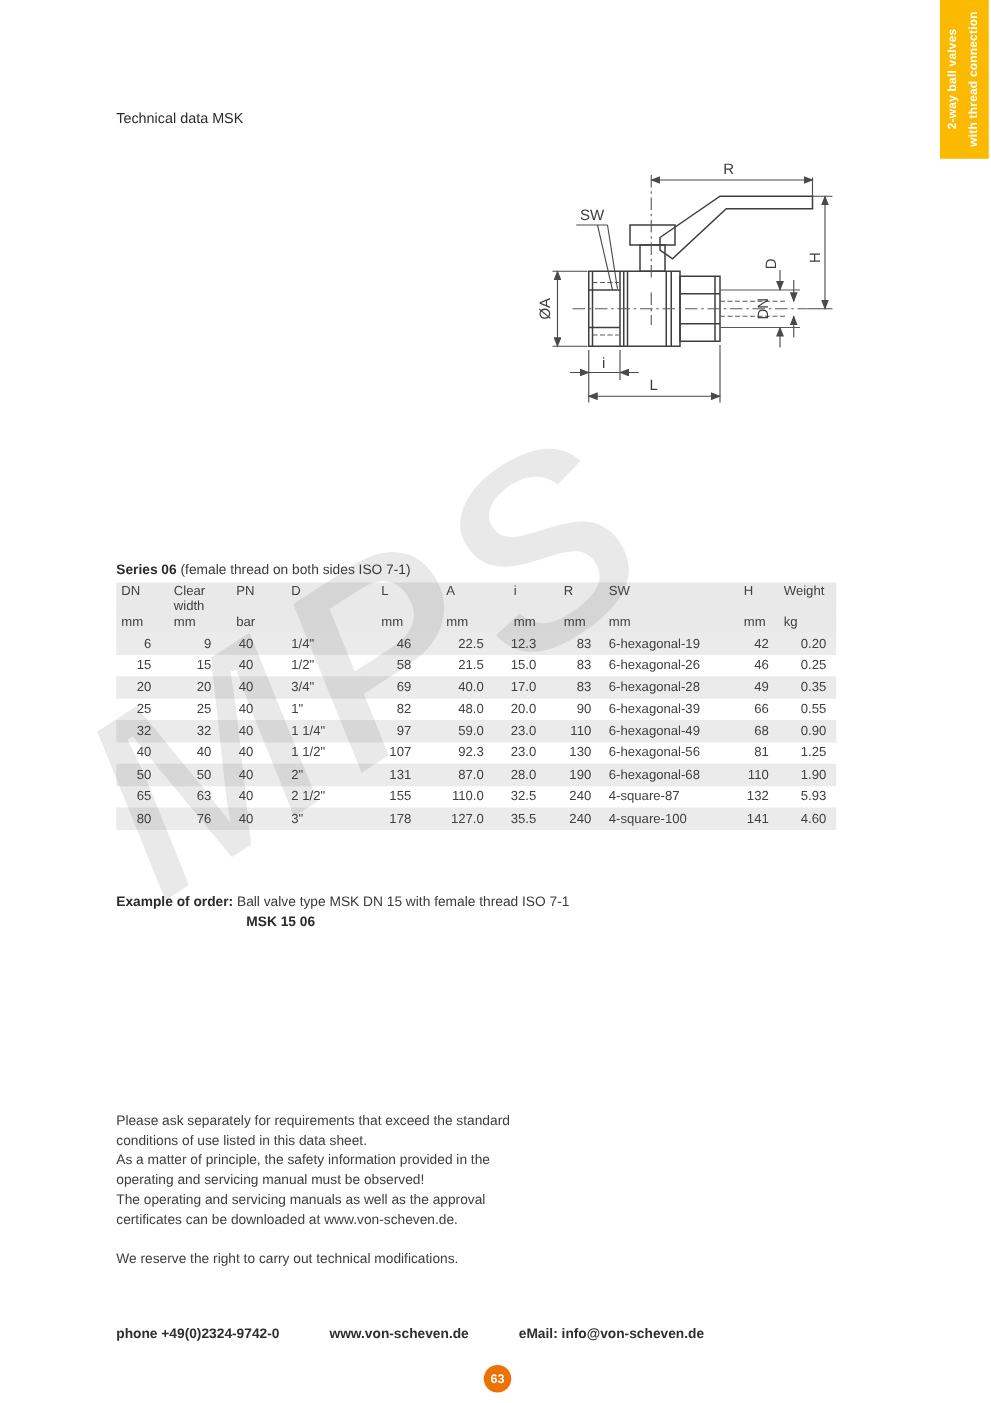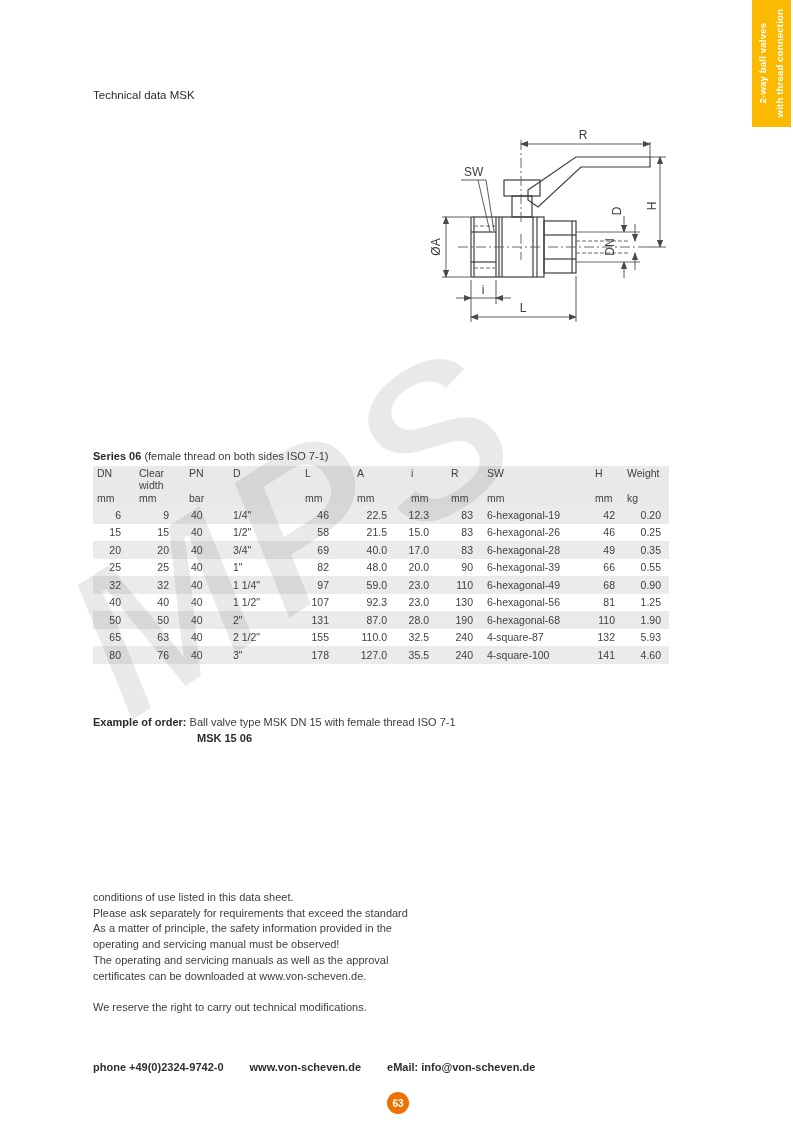--- a/index.html
+++ b/index.html
@@ -59,21 +59,21 @@
   .series-table th:nth-child(8){padding-left:12px}
   .series-table th:nth-child(10){padding-left:14px}
 
   .order-example { position:absolute; left:93px; top:714px; font-size:11px; line-height:16px; }
   .order-example .code { font-weight:bold; margin-left:104px; color:#2b2b2b; }
   .order-example b { color:#2b2b2b; }
 
   .notes { position:absolute; left:93px; top:890px; font-size:11px; line-height:15.7px; color:#3d3d3d; }
   .notes .gap { height:15.7px; }
 
-  .footer-line { position:absolute; left:93px; top:1061px; font-size:11px; font-weight:bold; color:#2e2e2e; display:flex; gap:26px; }
+  .footer-line { position:absolute; left:93px; top:1061px; font-size:11px; font-weight:bold; color:#2e2e2e; display:flex; gap:40px; }
 
   .page-badge { position:absolute; left:387px; top:1092px; width:22px; height:22px; border-radius:50%;
                 background:#ED7103; color:#fff; font-size:10px; font-weight:bold;
                 display:flex; align-items:center; justify-content:center; }
 </style>
 </head>
 <body>
 
 <div class="page">
 
@@ -342,22 +342,22 @@
         </tr>
       </tbody>
   </table>
 
   <div class="order-example">
     <div><b>Example of order:</b><span> Ball valve type MSK DN 15 with female thread ISO 7-1</span></div>
     <div class="code">MSK 15 06</div>
   </div>
 
   <div class="notes">
+    <div>Please ask separately for requirements that exceed the standard</div>
     <div>conditions of use listed in this data sheet.</div>
-    <div>Please ask separately for requirements that exceed the standard</div>
     <div>As a matter of principle, the safety information provided in the</div>
     <div>operating and servicing manual must be observed!</div>
     <div>The operating and servicing manuals as well as the approval</div>
     <div>certificates can be downloaded at www.von-scheven.de.</div>
     <div class="gap"></div>
     <div>We reserve the right to carry out technical modifications.</div>
   </div>
 
   <div class="footer-line">
     <span>phone +49(0)2324-9742-0</span>

